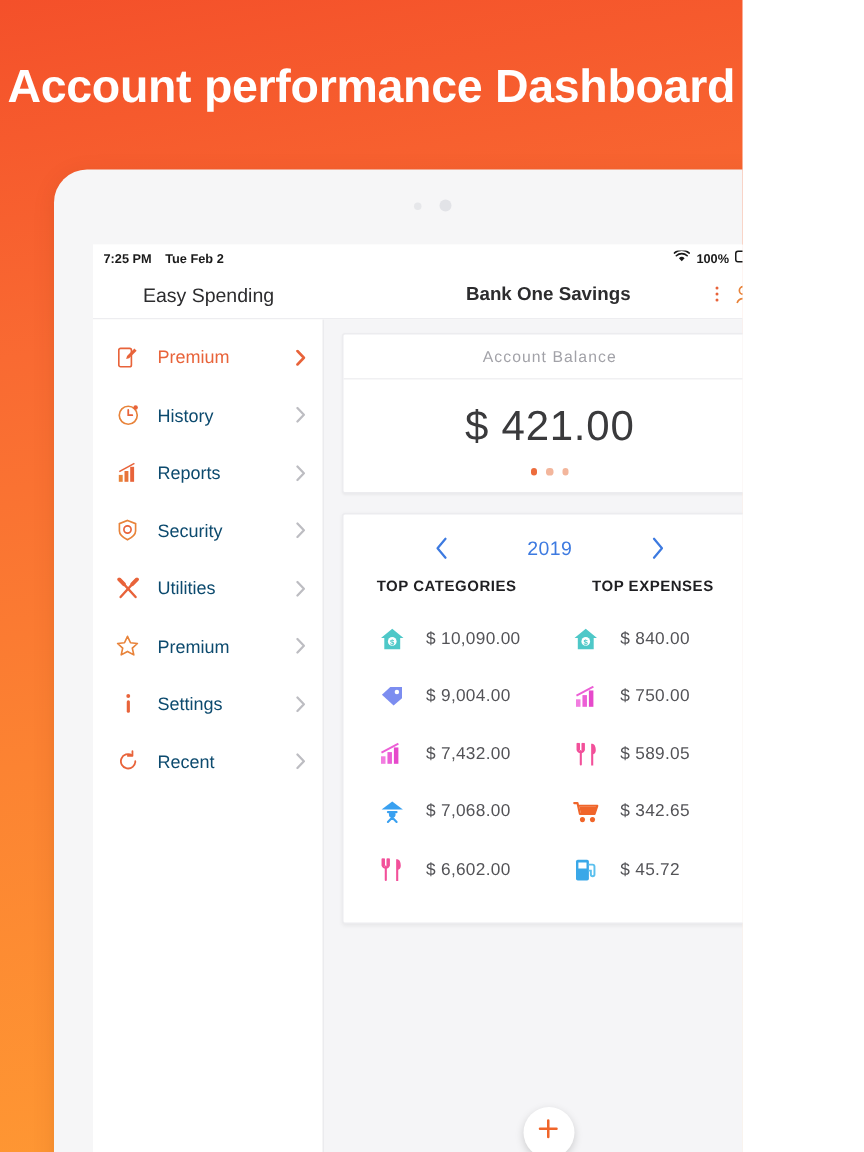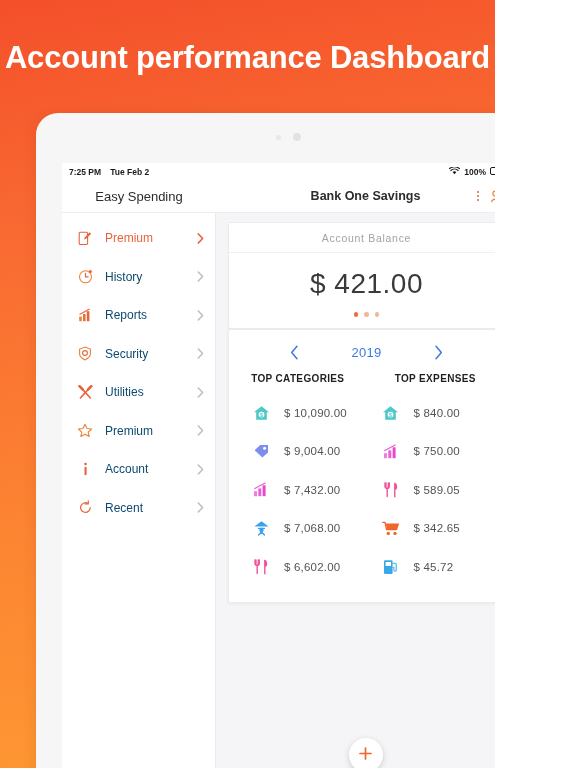--- a/index.html
+++ b/index.html
@@ -179,20 +179,21 @@
     position: relative;
     min-width: 0;
   }
 
   
   .balance-card {
     background: #ffffff;
     border: 1px solid #ececef;
     border-radius: 2px;
     box-shadow: 0 1px 2px rgba(0,0,0,0.05);
+    margin-bottom: 13px;
   }
   .balance-header {
     text-align: center;
     font-size: 10.5px;
     color: #a2a2a8;
     letter-spacing: 0.7px;
     padding: 9px 0 8px;
     border-bottom: 1px solid #f0f0f2;
   }
   .balance-amount {
@@ -421,21 +422,21 @@
             </span>
           </div>
 
           <div class="nav-item">
             <span class="nav-icon">
               <svg width="7" height="15" viewBox="0 0 7 15">
                 <circle cx="3.5" cy="2" r="1.3" fill="#e8633a"></circle>
                 <rect x="2.5" y="4.8" width="2.1" height="8.4" rx="1" fill="#e8633a"></rect>
               </svg>
             </span>
-            <span class="nav-label">Account</span>
+            <span class="nav-label">Settings</span>
             <span class="nav-chevron">
               <svg width="7" height="11" viewBox="0 0 7 11">
                   <path d="M1.3 1 L5.6 5.5 L1.3 10" fill="none" stroke="#bdbdc2" stroke-width="1.5" stroke-linecap="round" stroke-linejoin="round"></path>
                 </svg>
             </span>
           </div>
 
           <div class="nav-item">
             <span class="nav-icon">
               <svg width="15" height="15" viewBox="0 0 15 15">

